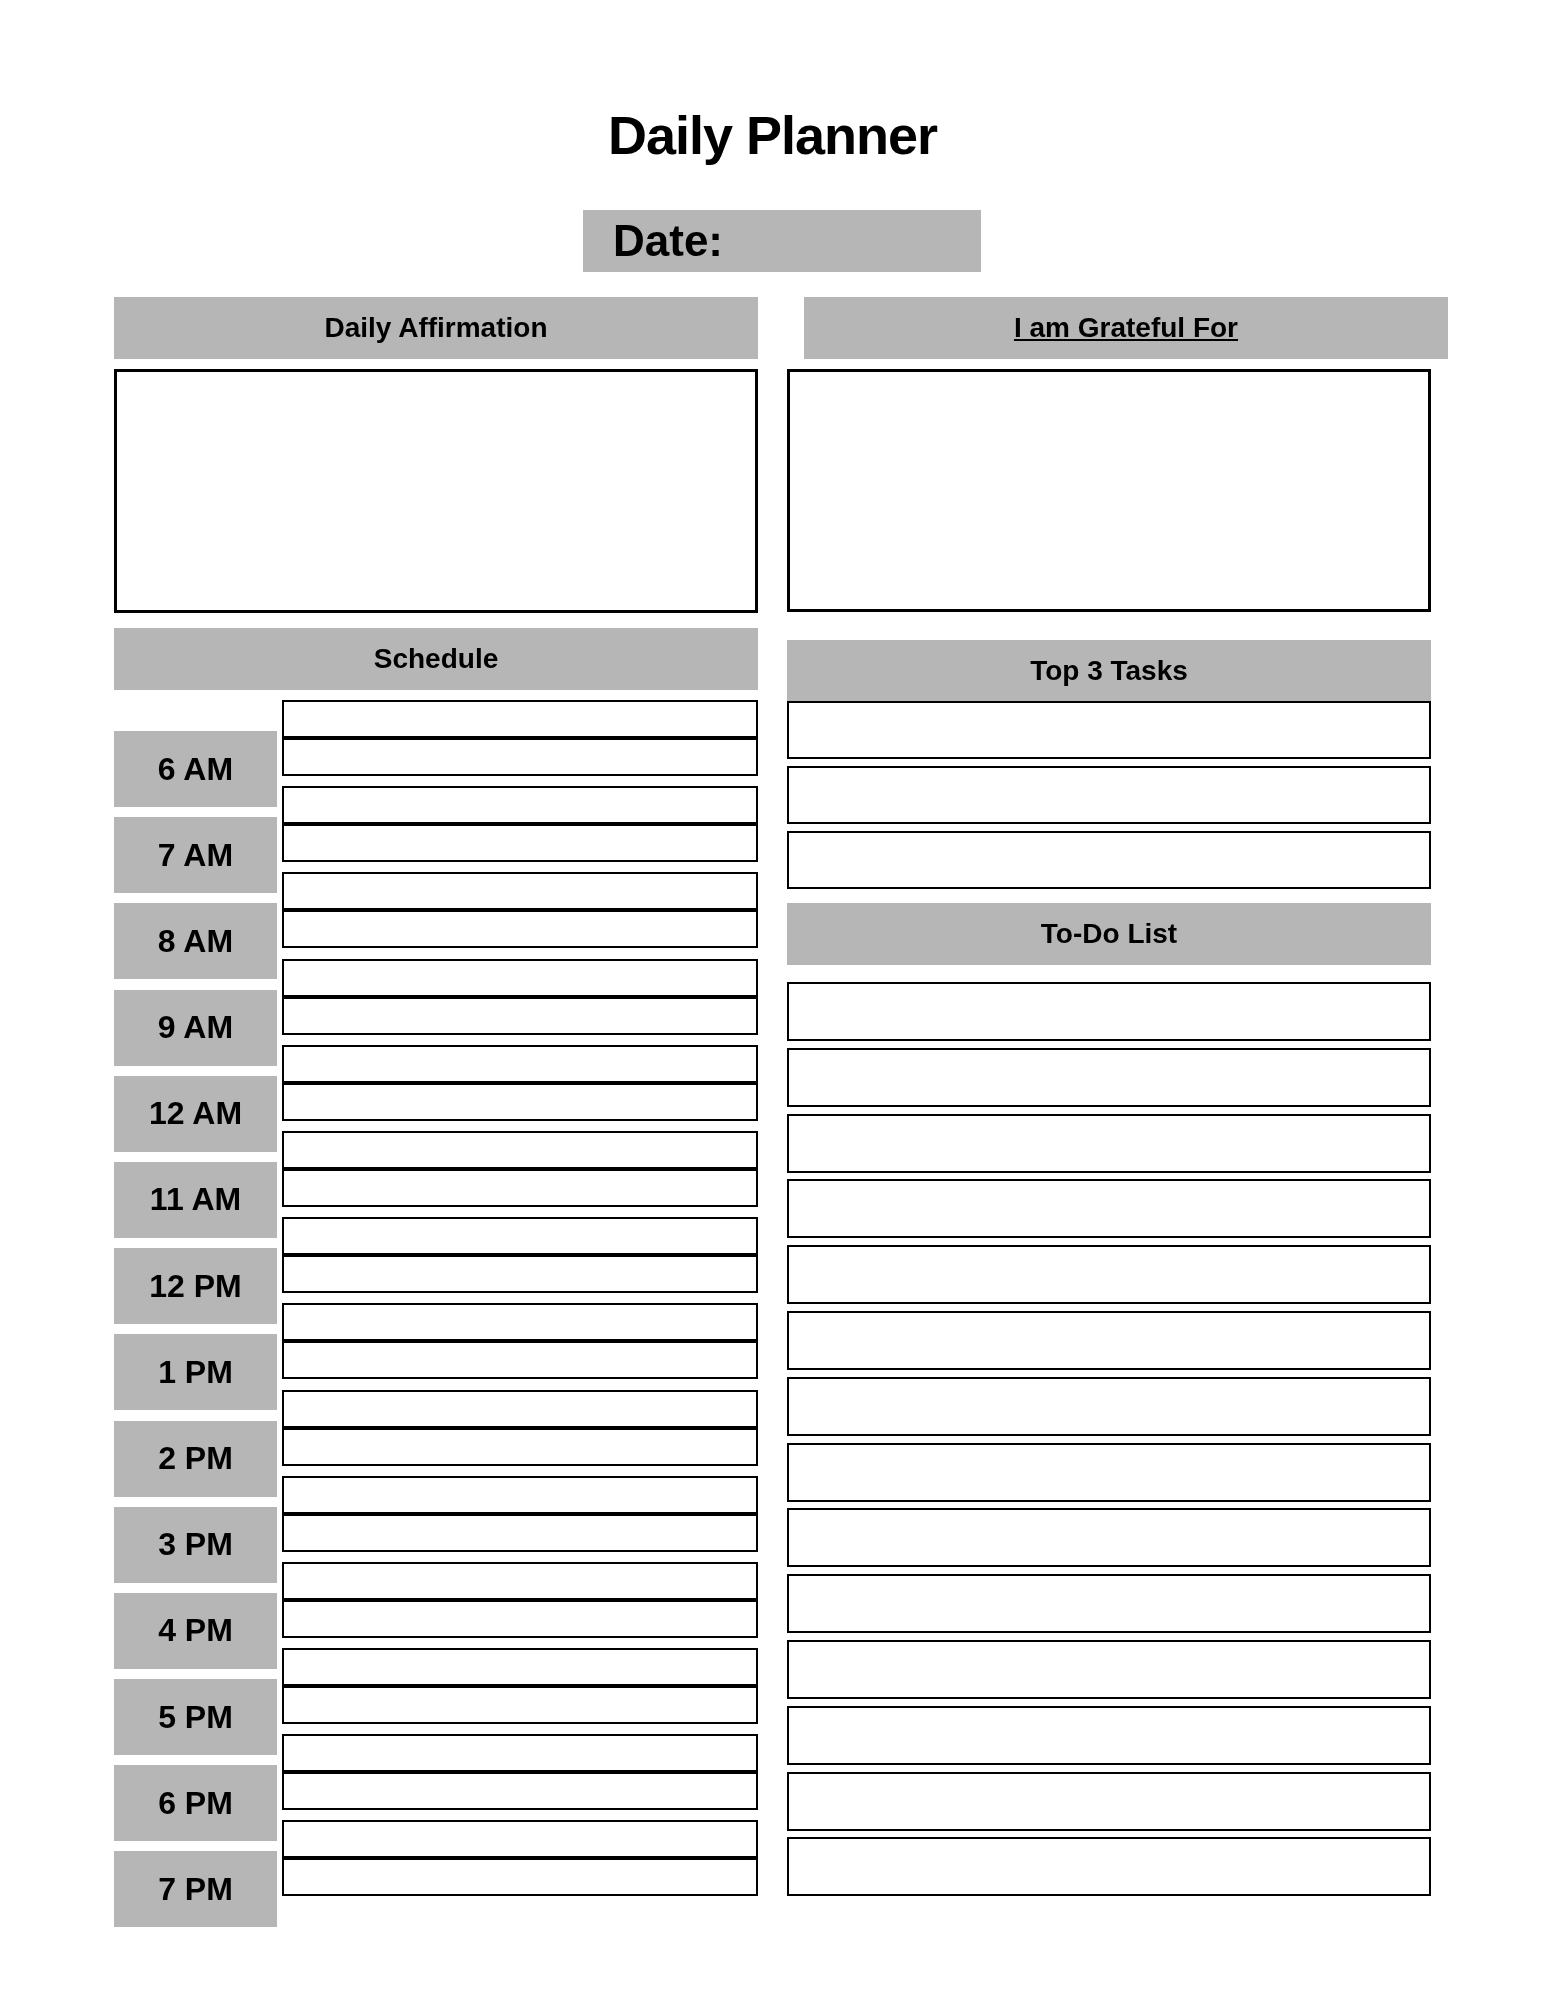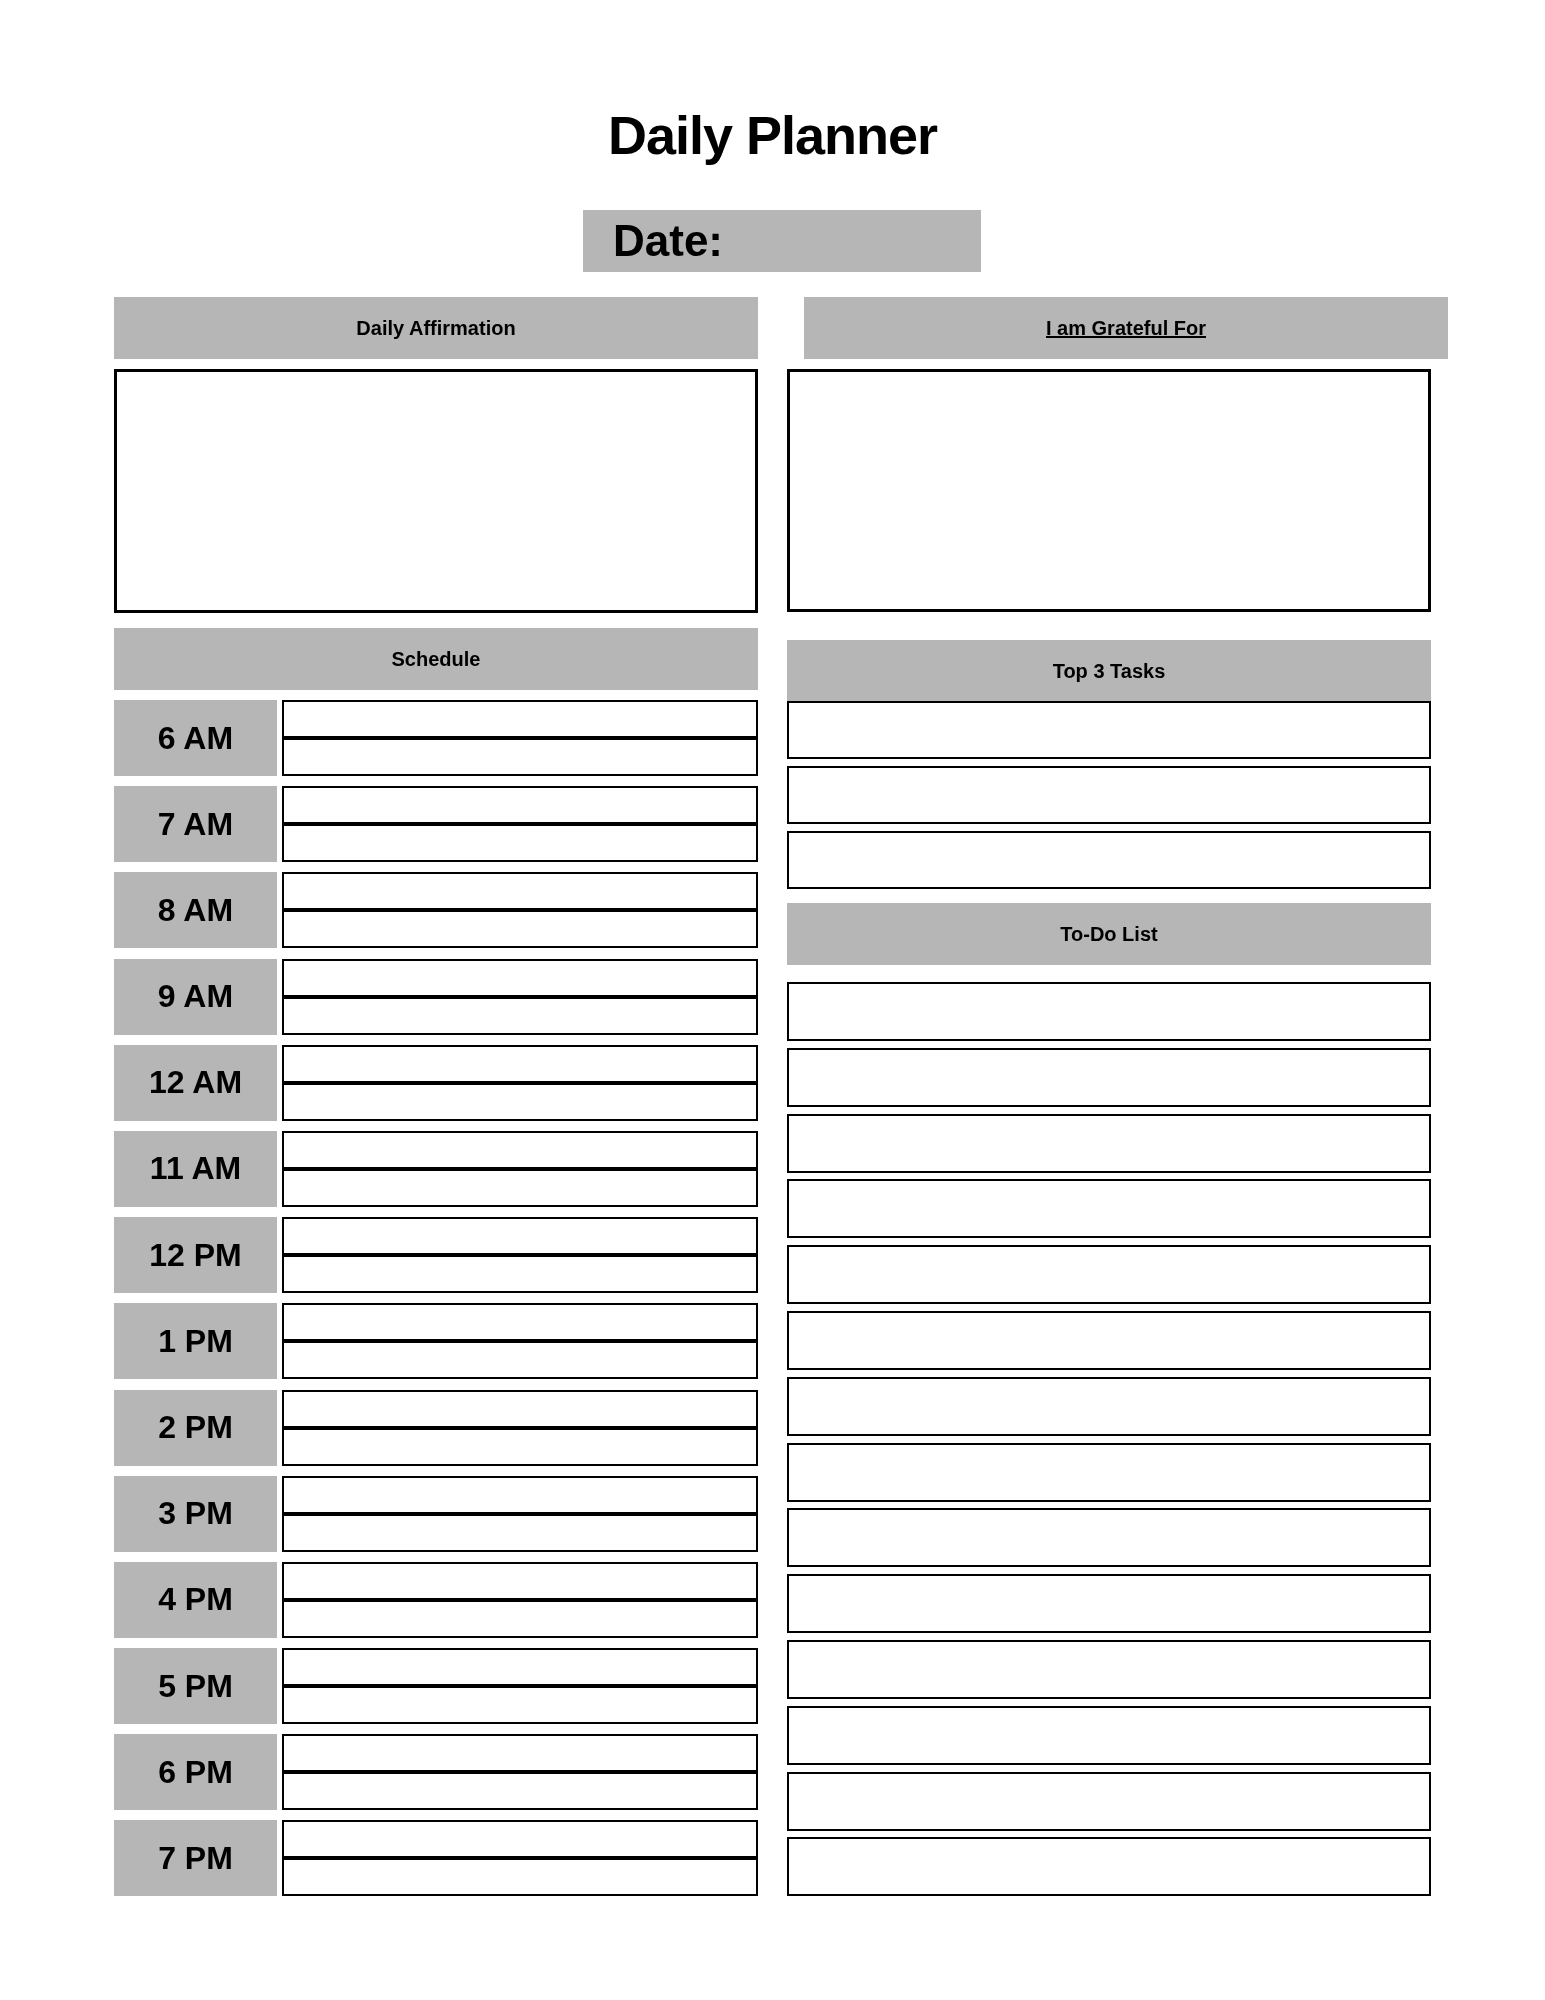--- a/index.html
+++ b/index.html
@@ -40,21 +40,21 @@
     padding-left:30px;
     white-space:nowrap;
   }
   .date-input{flex:1;height:100%;}
 
   
   .section-header{
     height:62px;width:644px;
     background:var(--gray);
     display:flex;align-items:center;justify-content:center;
-    font-size:20px;font-weight:bold;
+    font-size:28px;font-weight:bold;
   }
 
   
   .big-box{
     width:644px;height:244px;
     background:var(--bg);
     border:3px solid var(--border);
   }
 
   
@@ -66,20 +66,21 @@
   .schedule-row{
     display:flex;
     height:76px;
   }
   .time-label{
     width:163px;height:100%;
     background:var(--gray);
     display:flex;align-items:center;justify-content:center;
     font-size:32px;font-weight:bold;
     flex:none;
+    margin-top:31px;
   }
   .schedule-cell{
     flex:1;
     margin-left:5px;
     border:2.5px solid var(--border);
     background:var(--bg);
     display:flex;flex-direction:column;
   }
   .cell-half{flex:1;}
   .cell-divider{

